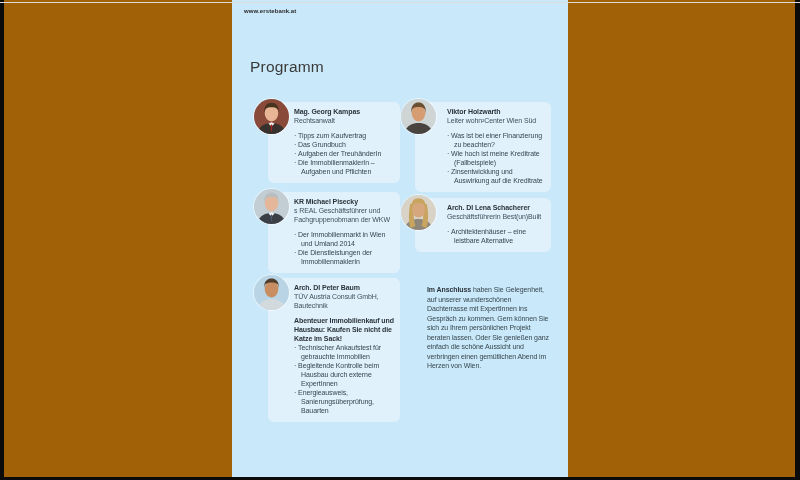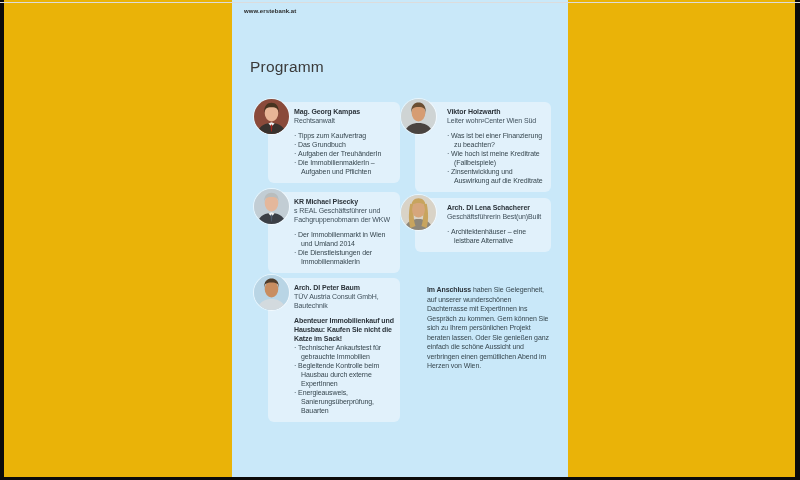--- a/index.html
+++ b/index.html
@@ -1,21 +1,21 @@
 <!DOCTYPE html>
 <html><head>
 <meta charset="utf-8">
 <style>
   html,body{margin:0;padding:0;}
   body{
     width:800px;height:480px;overflow:hidden;background:#ffffff;
     font-family:"Liberation Sans", sans-serif;
     -webkit-font-smoothing:antialiased;
   }
-  #frame{position:relative;width:800px;height:480px;background:#eab308;overflow:hidden;}
+  #frame{position:relative;width:800px;height:480px;background:#a16207;overflow:hidden;}
 
   
   .bar-left{position:absolute;left:0;top:0;width:4px;height:480px;background:#0b0b0b;}
   .bar-right{position:absolute;right:0;top:0;width:5px;height:480px;background:#0b0b0b;}
   .bar-bottom{position:absolute;left:0;bottom:0;width:800px;height:3px;background:#0b0b0b;}
   .hairline-top{position:absolute;left:0;top:2px;width:800px;height:1px;background:#dcdcdc;}
 
   
   .page{
     position:absolute;left:232px;top:0;width:336px;height:477px;

